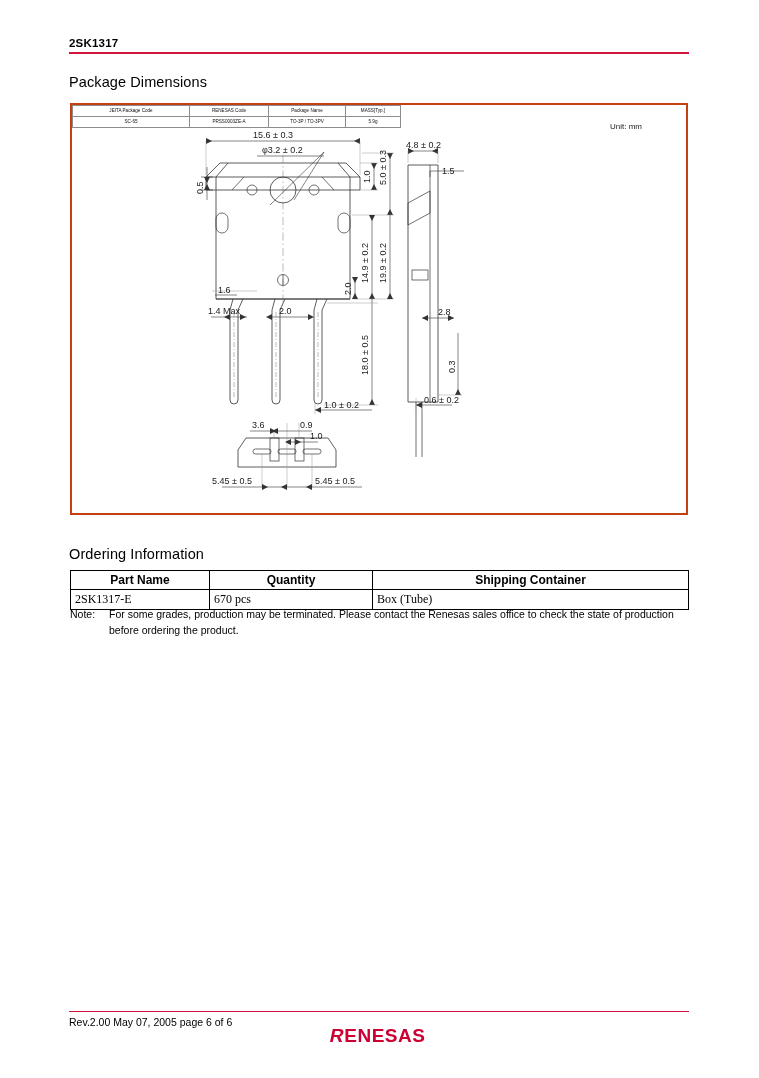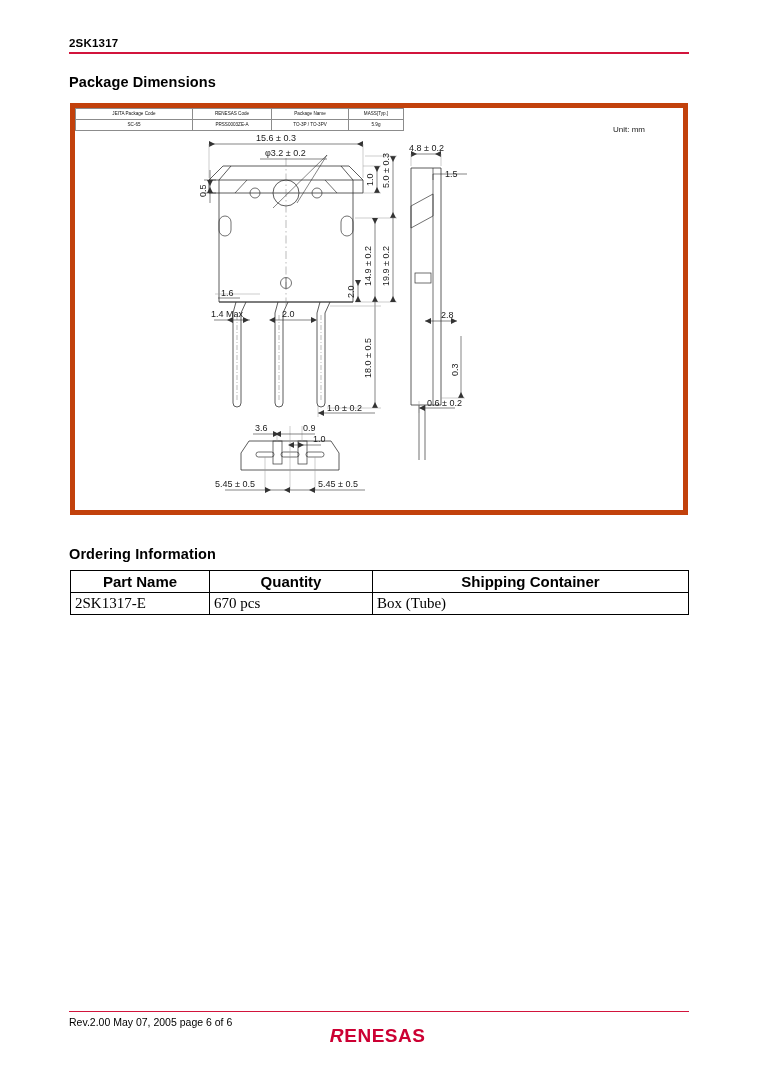--- a/index.html
+++ b/index.html
@@ -15,29 +15,29 @@
     position:absolute;left:69px;top:37px;
     font-size:11.5px;font-weight:bold;letter-spacing:.2px;
   }
   .hdr-rule{
     position:absolute;left:69px;top:52px;width:620px;height:1.6px;
     background:#d2143c;
   }
 
   
   .h2{
-    position:absolute;font-size:14.5px;font-weight:bold;letter-spacing:.1px;
+    position:absolute;font-size:14.5px;font-weight:normal;letter-spacing:.1px;
   }
   #h2-pkg{left:69px;top:74px;}
   #h2-ord{left:69px;top:546px;}
 
   
   .pkgbox{
     position:absolute;left:70px;top:103px;width:618px;height:412px;
-    border:5px solid #c2410c;box-sizing:border-box;background:#fff;
+    border:2px solid #c2410c;box-sizing:border-box;background:#fff;
   }
   .codetable{
     position:absolute;left:0px;top:0px;width:324px;height:21px;
     border-collapse:collapse;table-layout:fixed;
   }
   .codetable td{
     border:1px solid #8c8c8c;text-align:center;vertical-align:middle;
     font-size:4.6px;line-height:1.1;padding:0;color:#111;
     font-family:"Liberation Sans","DejaVu Sans",sans-serif;
   }
@@ -49,21 +49,21 @@
     position:absolute;left:538px;top:17px;font-size:8px;color:#1a1a1a;
   }
 
   
   .dwg{position:absolute;left:0;top:0;width:618px;height:412px;}
 
   
   .ordwrap{position:absolute;left:70px;top:570px;width:618px;}
   table.ord{
     border-collapse:collapse;table-layout:fixed;width:618px;
-    font-size:15px;
+    font-size:12px;
   }
   table.ord th,table.ord td{
     border:1px solid #000;padding:2px 4px;height:15px;box-sizing:border-box;
   }
   table.ord th{font-weight:bold;text-align:center;}
   table.ord td{text-align:left;font-family:Liberation Serif, serif;}
   .ow1{width:139px;} .ow2{width:163px;} .ow3{width:316px;}
 
   .note{
     position:absolute;left:70px;top:607px;width:625px;
@@ -327,18 +327,22 @@
       </tr>
       <tr>
         <td>2SK1317-E</td>
         <td>670 pcs</td>
         <td>Box (Tube)</td>
       </tr>
     </tbody>
       </table>
   </div>
 
+  <div class="note">
+    <span class="lbl">Note:</span>
+    <span class="body">For some grades, production may be terminated. Please contact the Renesas sales office to check the state of production before ordering the product.</span>
+  </div>
 
   <div class="ftr-rule"></div>
   <div class="ftr-text">Rev.2.00  May 07, 2005  page 6 of 6</div>
   <div class="logo"><span class="lead">R</span><span>ENESAS</span></div>
 
 </div>
 
 </body></html>

